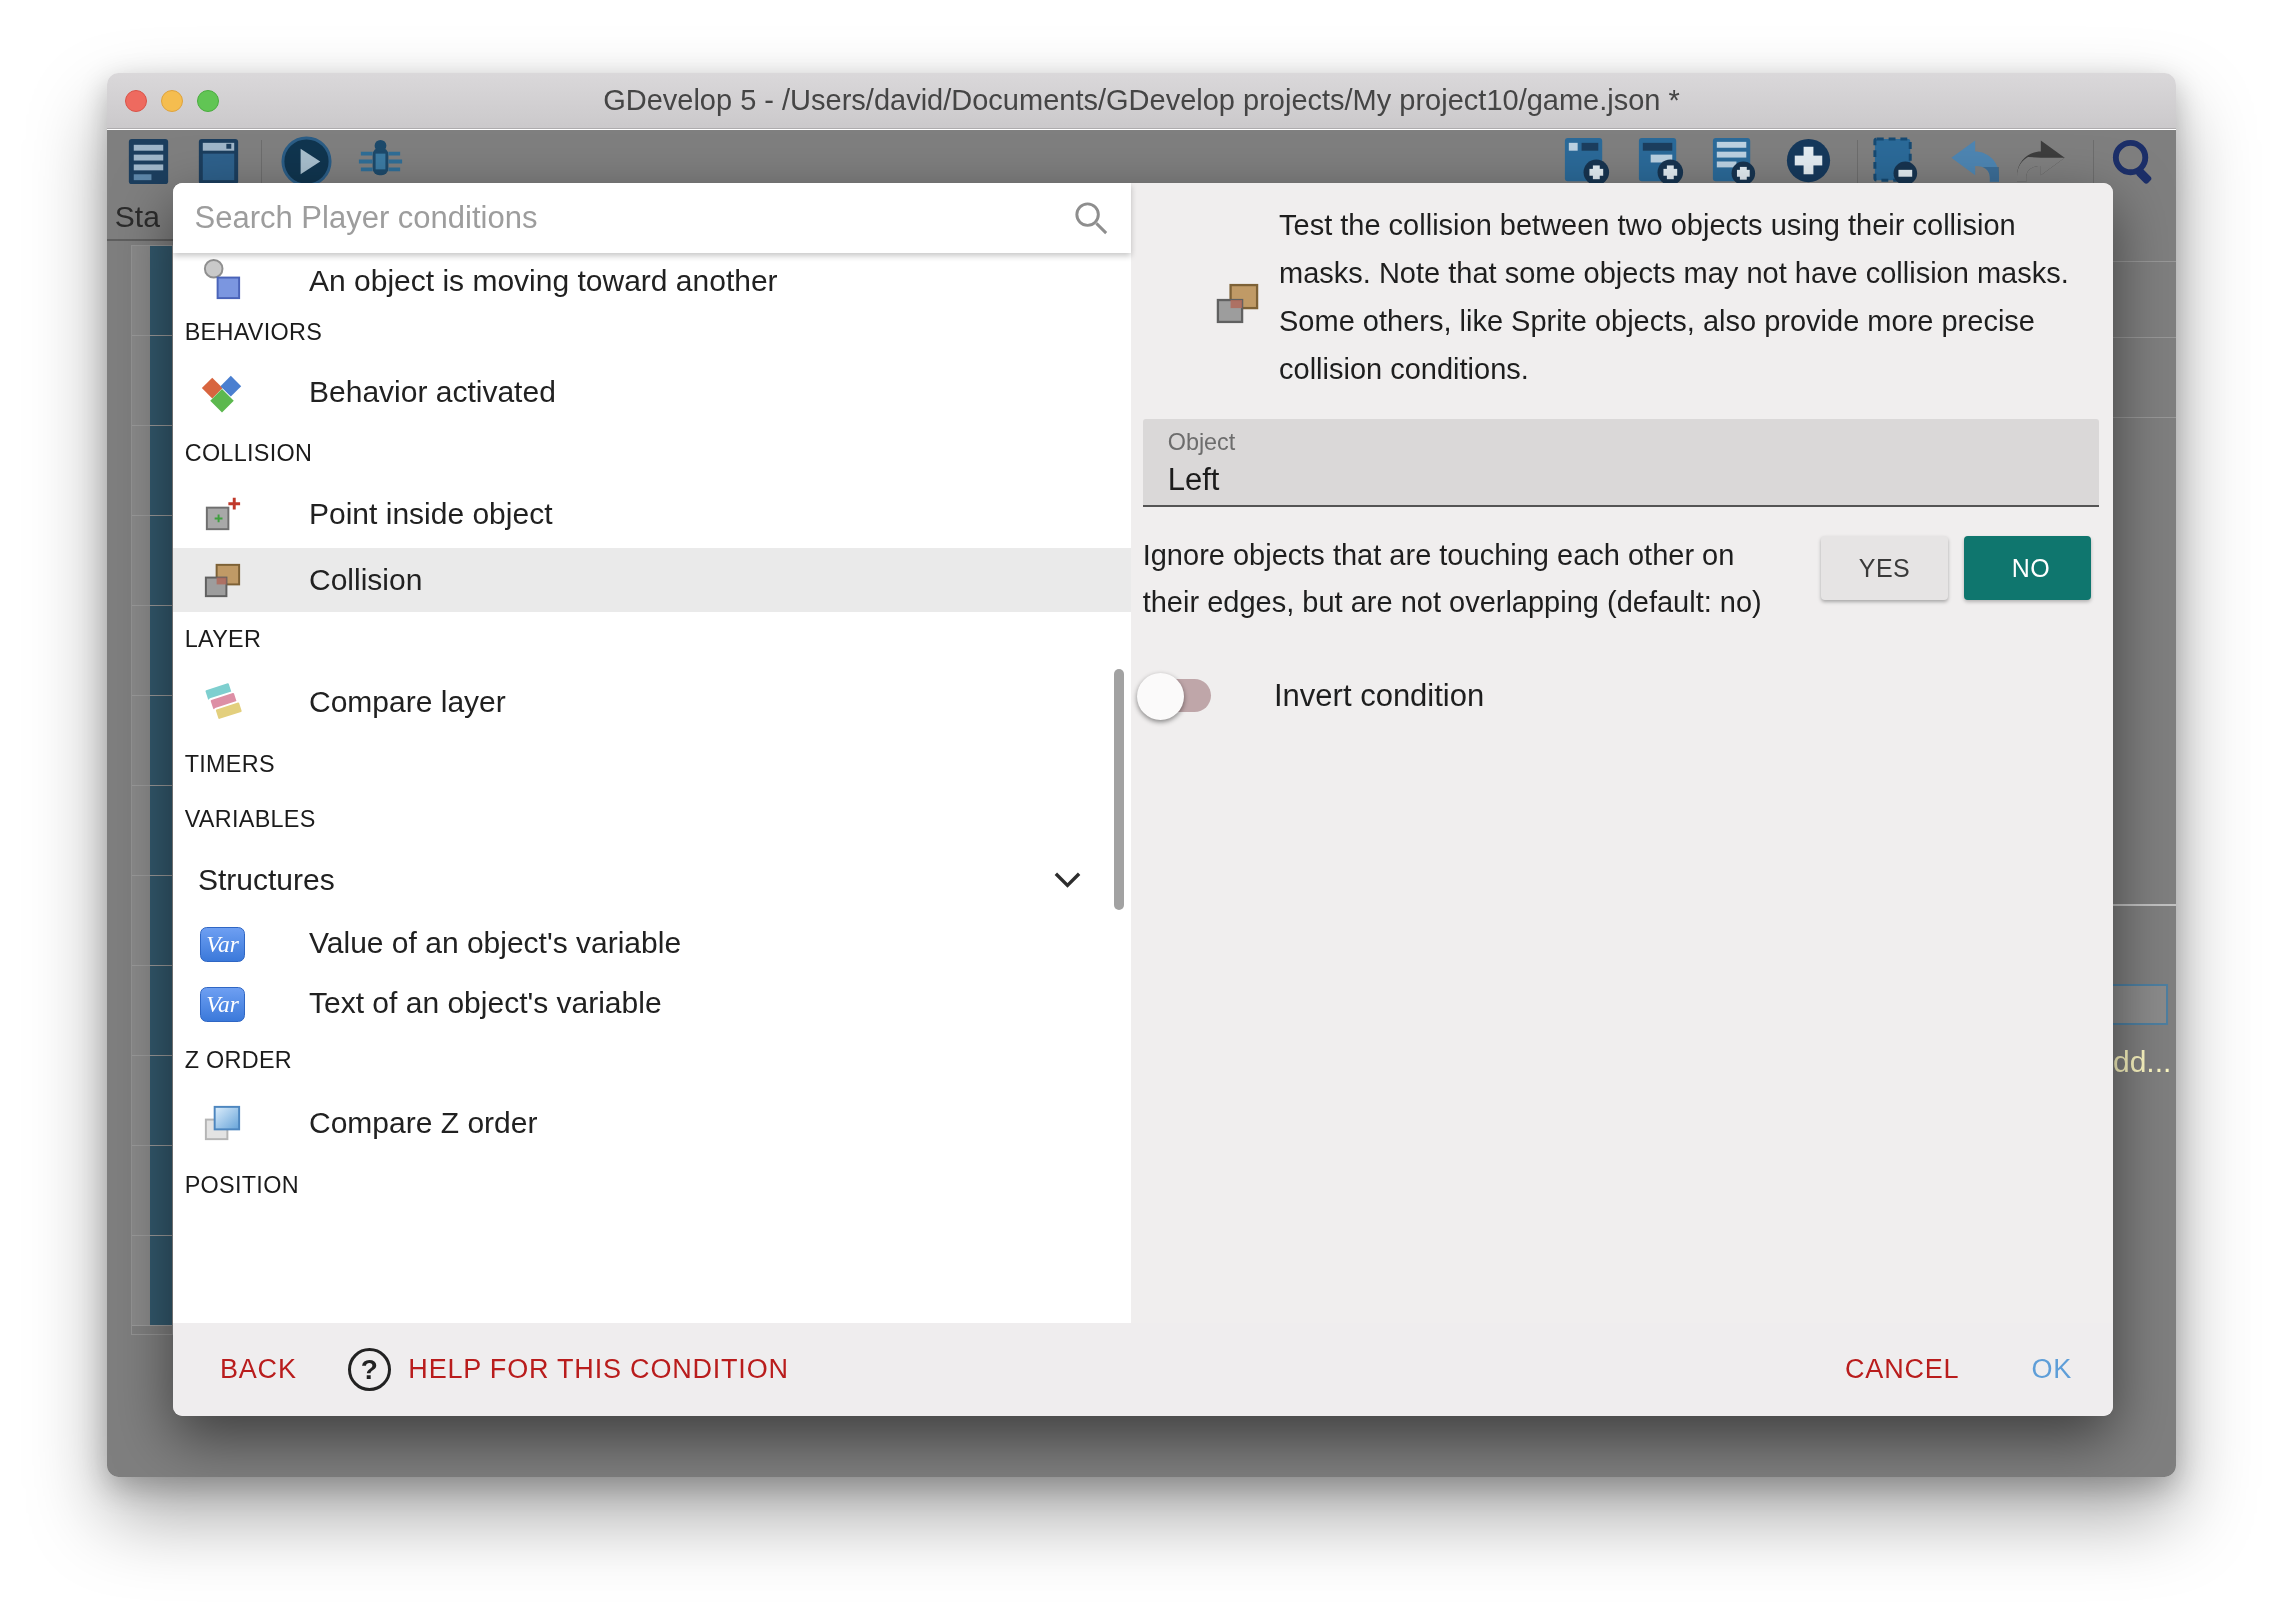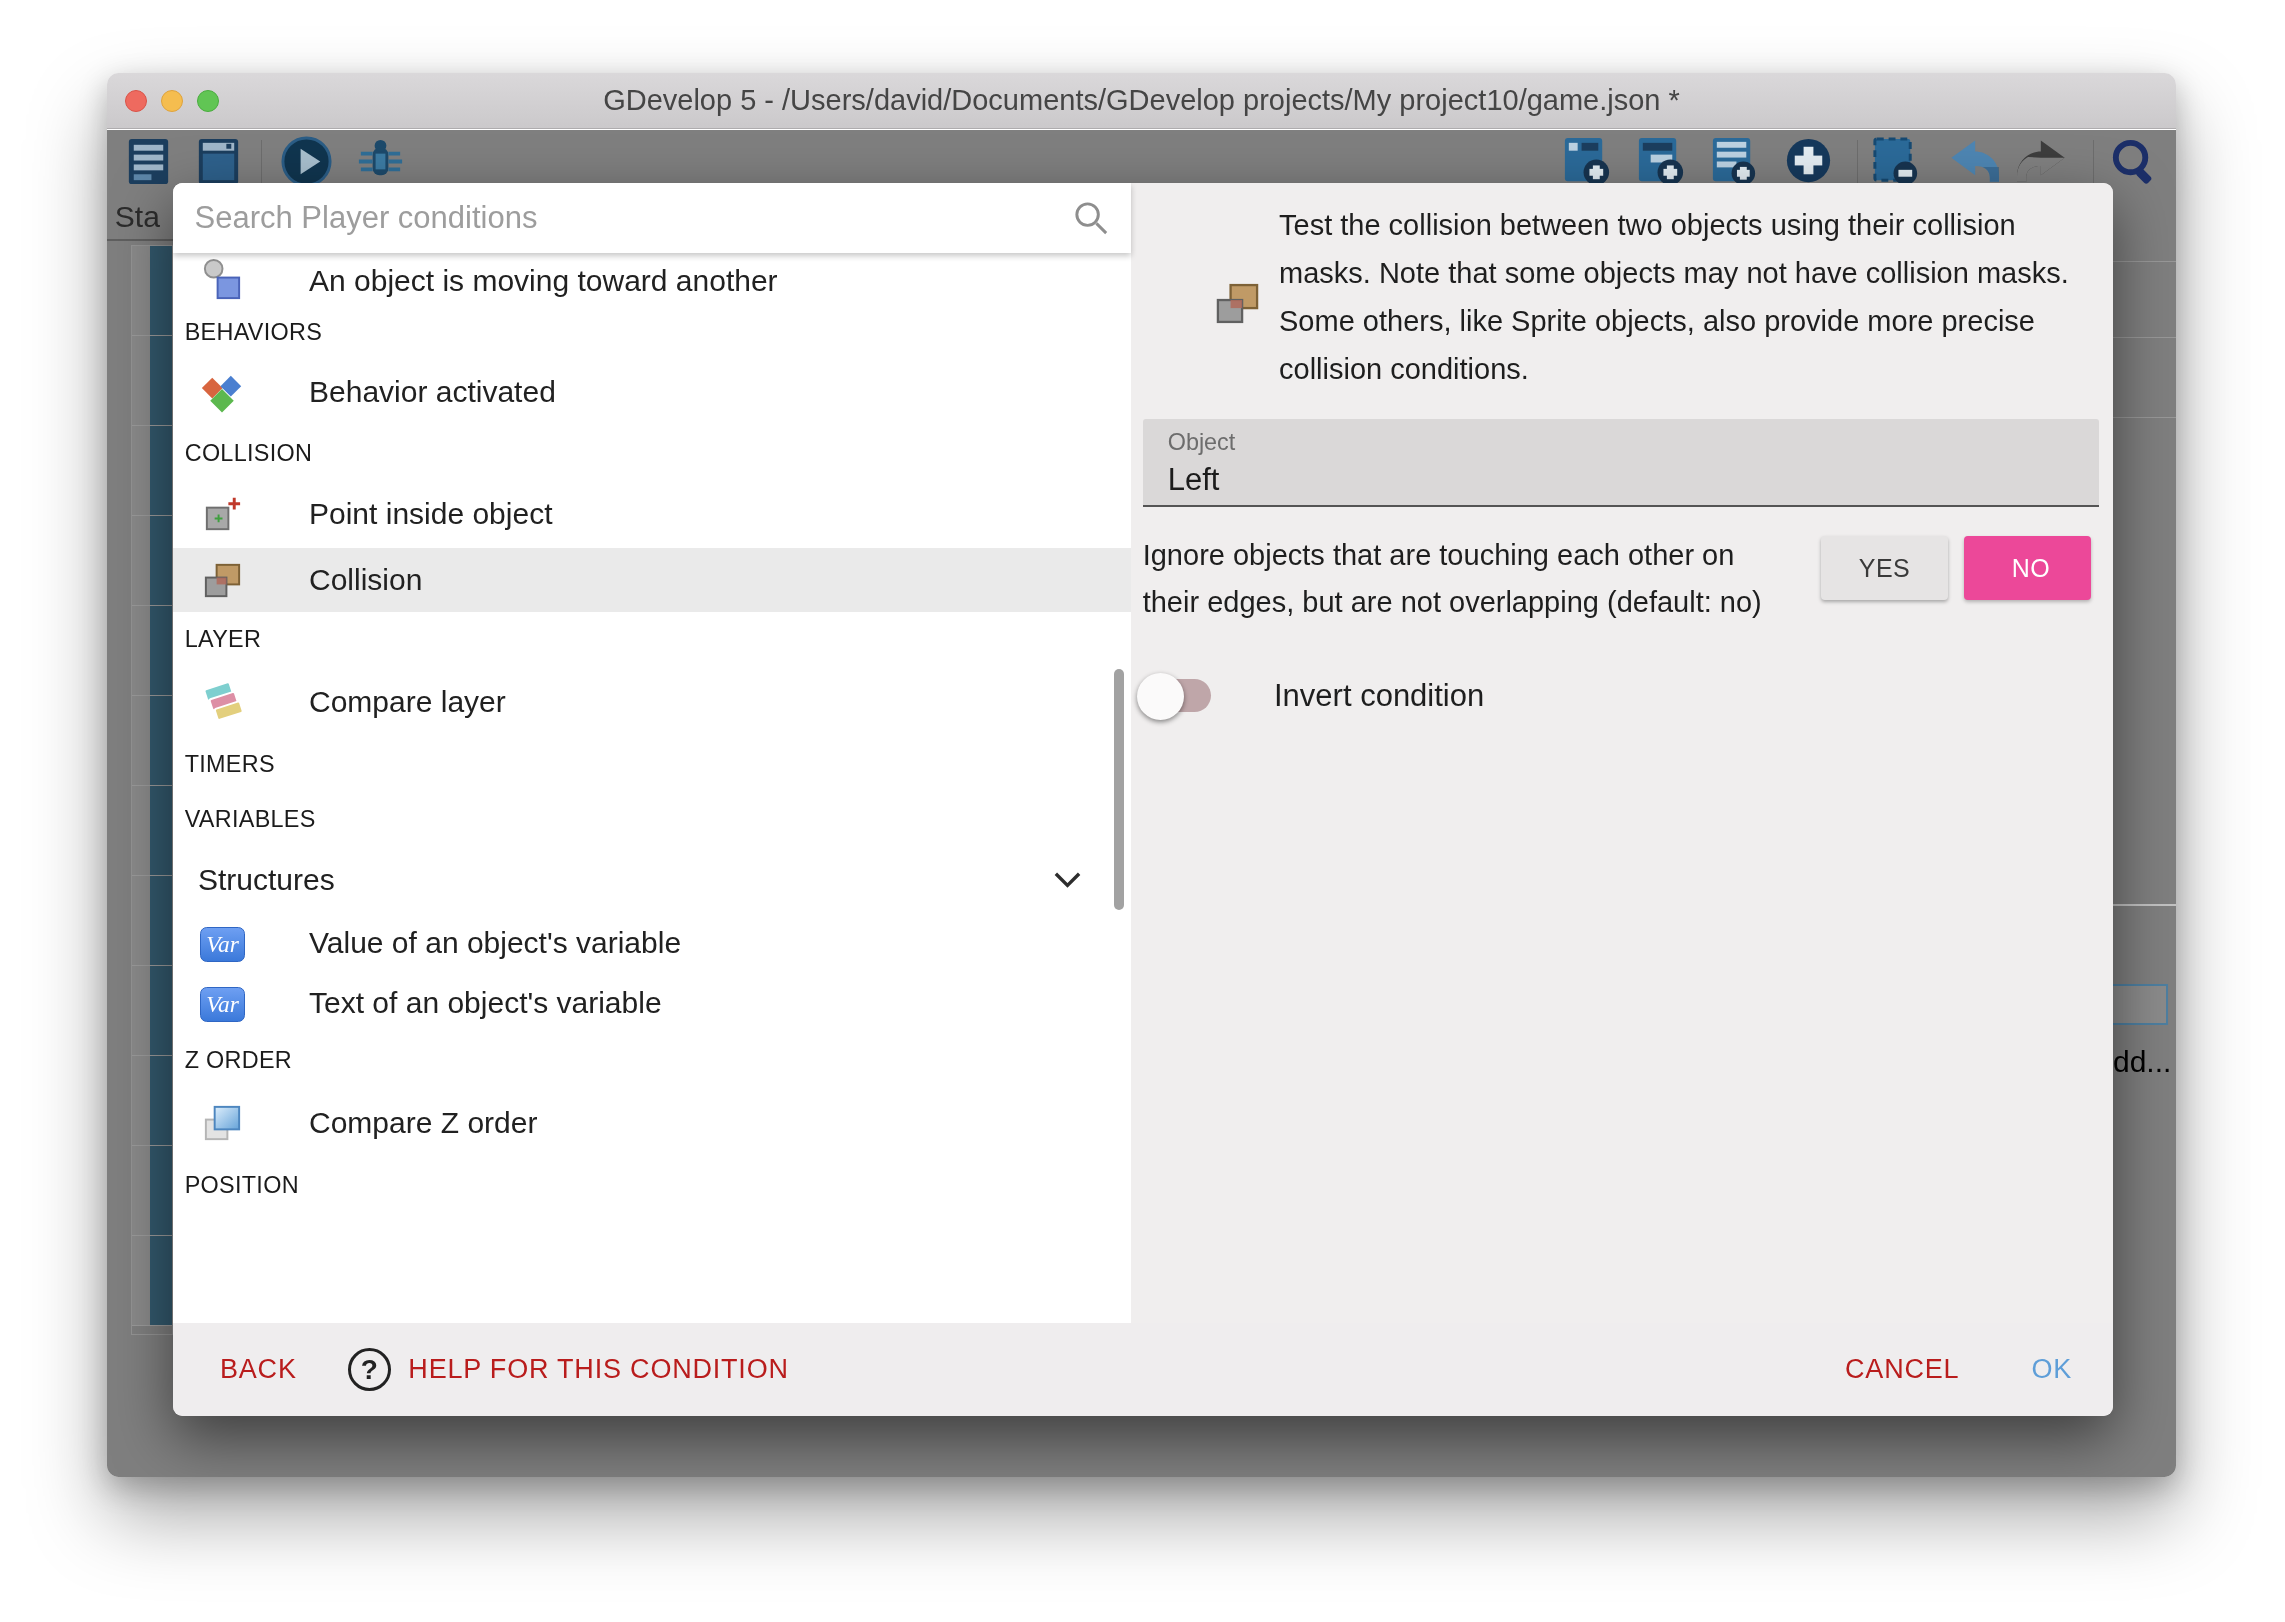--- a/index.html
+++ b/index.html
@@ -33,21 +33,21 @@
   .scene-tab-line { position:absolute; left:0; top:109px; width:66px; height:2px; background:#5f5f5f; }
   .events-col { position:absolute; left:24.4px; top:115px; width:42px; height:1090px;
                 border:1px solid #949494; }
   .events-col .erow { border-bottom:1px solid #9a9a9a;
                 background:linear-gradient(to right,#8a8a8a 0 18.5px,#33596d 18.5px); }
   .right-sliver { position:absolute; left:2006px; top:0; width:63px; bottom:0; }
   .rs-line { position:absolute; left:0; right:0; height:1px; background:#989898; }
   .rs-line-light { position:absolute; left:0; right:0; height:2px; background:#c2c2c2; }
   .rs-bluebox { position:absolute; left:-3.9px; right:7.8px; top:854px; height:41px;
                 border:2px solid #4e7fa0; background:#8b8b8b; }
-  .rs-add { position:absolute; left:0; top:915px; font-size:30px; color:#000000; }
+  .rs-add { position:absolute; left:0; top:915px; font-size:30px; color:#fef9c3; }
 
   
   .dialog { position:absolute; left:66px; top:53px; width:1940px; height:1233px;
             background:#f0eeee; border-radius:9.8px; overflow:hidden;
             box-shadow:0 21.5px 59px rgba(0,0,0,.5); }
 
   .left-pane { position:absolute; left:0; top:0; width:958px; bottom:93px; background:#ffffff; }
   .searchbar { position:absolute; left:0; top:0; right:0; height:70px; background:#fff;
                box-shadow:0 2.9px 5.9px rgba(0,0,0,.22); z-index:3;
                display:flex; align-items:center; }
@@ -84,21 +84,21 @@
                   border-radius:2.9px 2.9px 0 0; }
   .object-label { position:absolute; left:25px; top:9.8px; font-size:23.4px; color:#6d6d6d; }
   .object-value { position:absolute; left:25px; top:43px; font-size:31px; color:#1c1c1c; }
   .ignore-text { position:absolute; left:11.7px; top:349px; width:644px;
                  font-size:29px; line-height:47px; color:#1e1e1e; }
   .btn-yes { position:absolute; left:690px; top:353px; width:127px; height:64px;
              background:#e6e4e4; border-radius:3.9px; box-shadow:0 2px 3.9px rgba(0,0,0,.3);
              display:flex; align-items:center; justify-content:center;
              font-size:25px; color:#3a3a3a; letter-spacing:0.5px; }
   .btn-no  { position:absolute; left:833px; top:353px; width:127px; height:64px;
-             background:#ec4899; border-radius:3.9px; box-shadow:0 2px 3.9px rgba(0,0,0,.25);
+             background:#0f766e; border-radius:3.9px; box-shadow:0 2px 3.9px rgba(0,0,0,.25);
              display:flex; align-items:center; justify-content:center;
              font-size:25px; color:#ffffff; letter-spacing:0.5px;padding-left:7px; }
   .toggle-track { position:absolute; left:15.6px; top:496px; width:64px; height:33px;
                   border-radius:16.6px; background:#bfa6a9; }
   .toggle-thumb { position:absolute; left:5.9px; top:490px; width:47px; height:47px;
                   border-radius:50%; background:#fbfafa; box-shadow:0 2px 4.9px rgba(0,0,0,.45); }
   .toggle-label { position:absolute; left:109px; top:495px; font-size:31px; color:#1e1e1e;margin-left:34px; }
 
   .footer { position:absolute; left:0; right:0; bottom:0; height:93px; background:#efedee; }
   .footer-left { position:absolute; left:47px; top:0; bottom:0; display:flex; align-items:center; }

